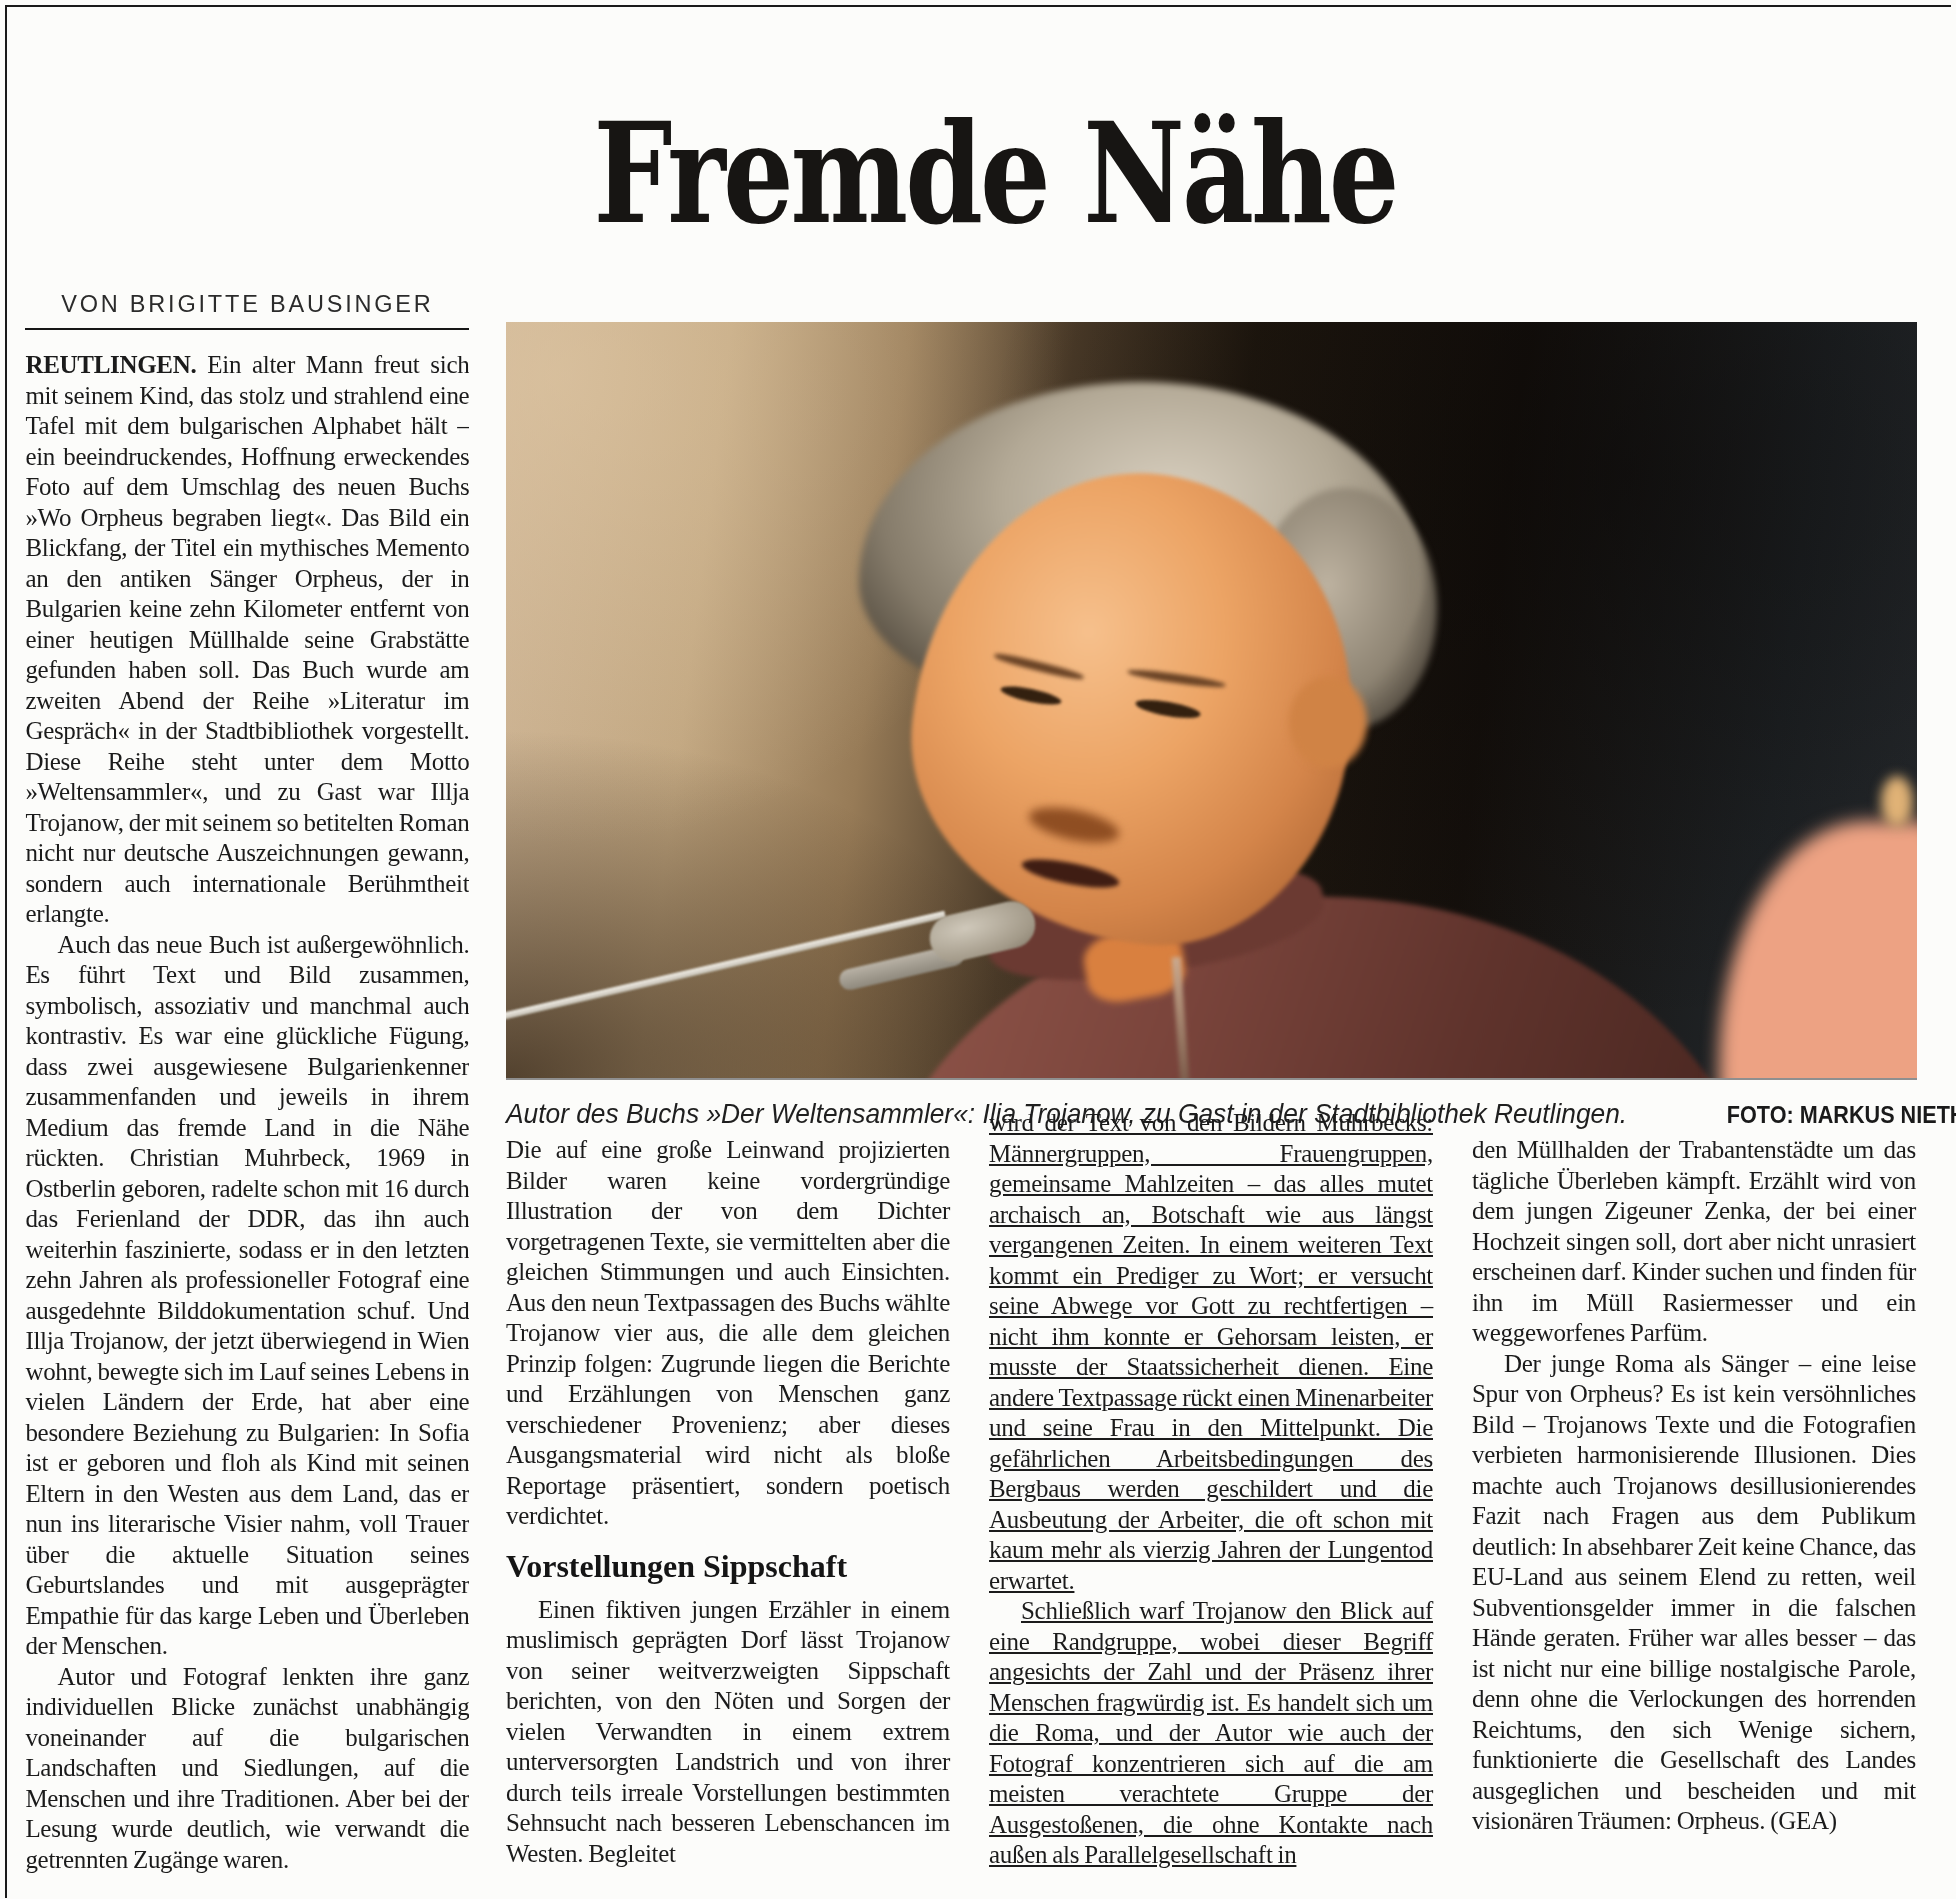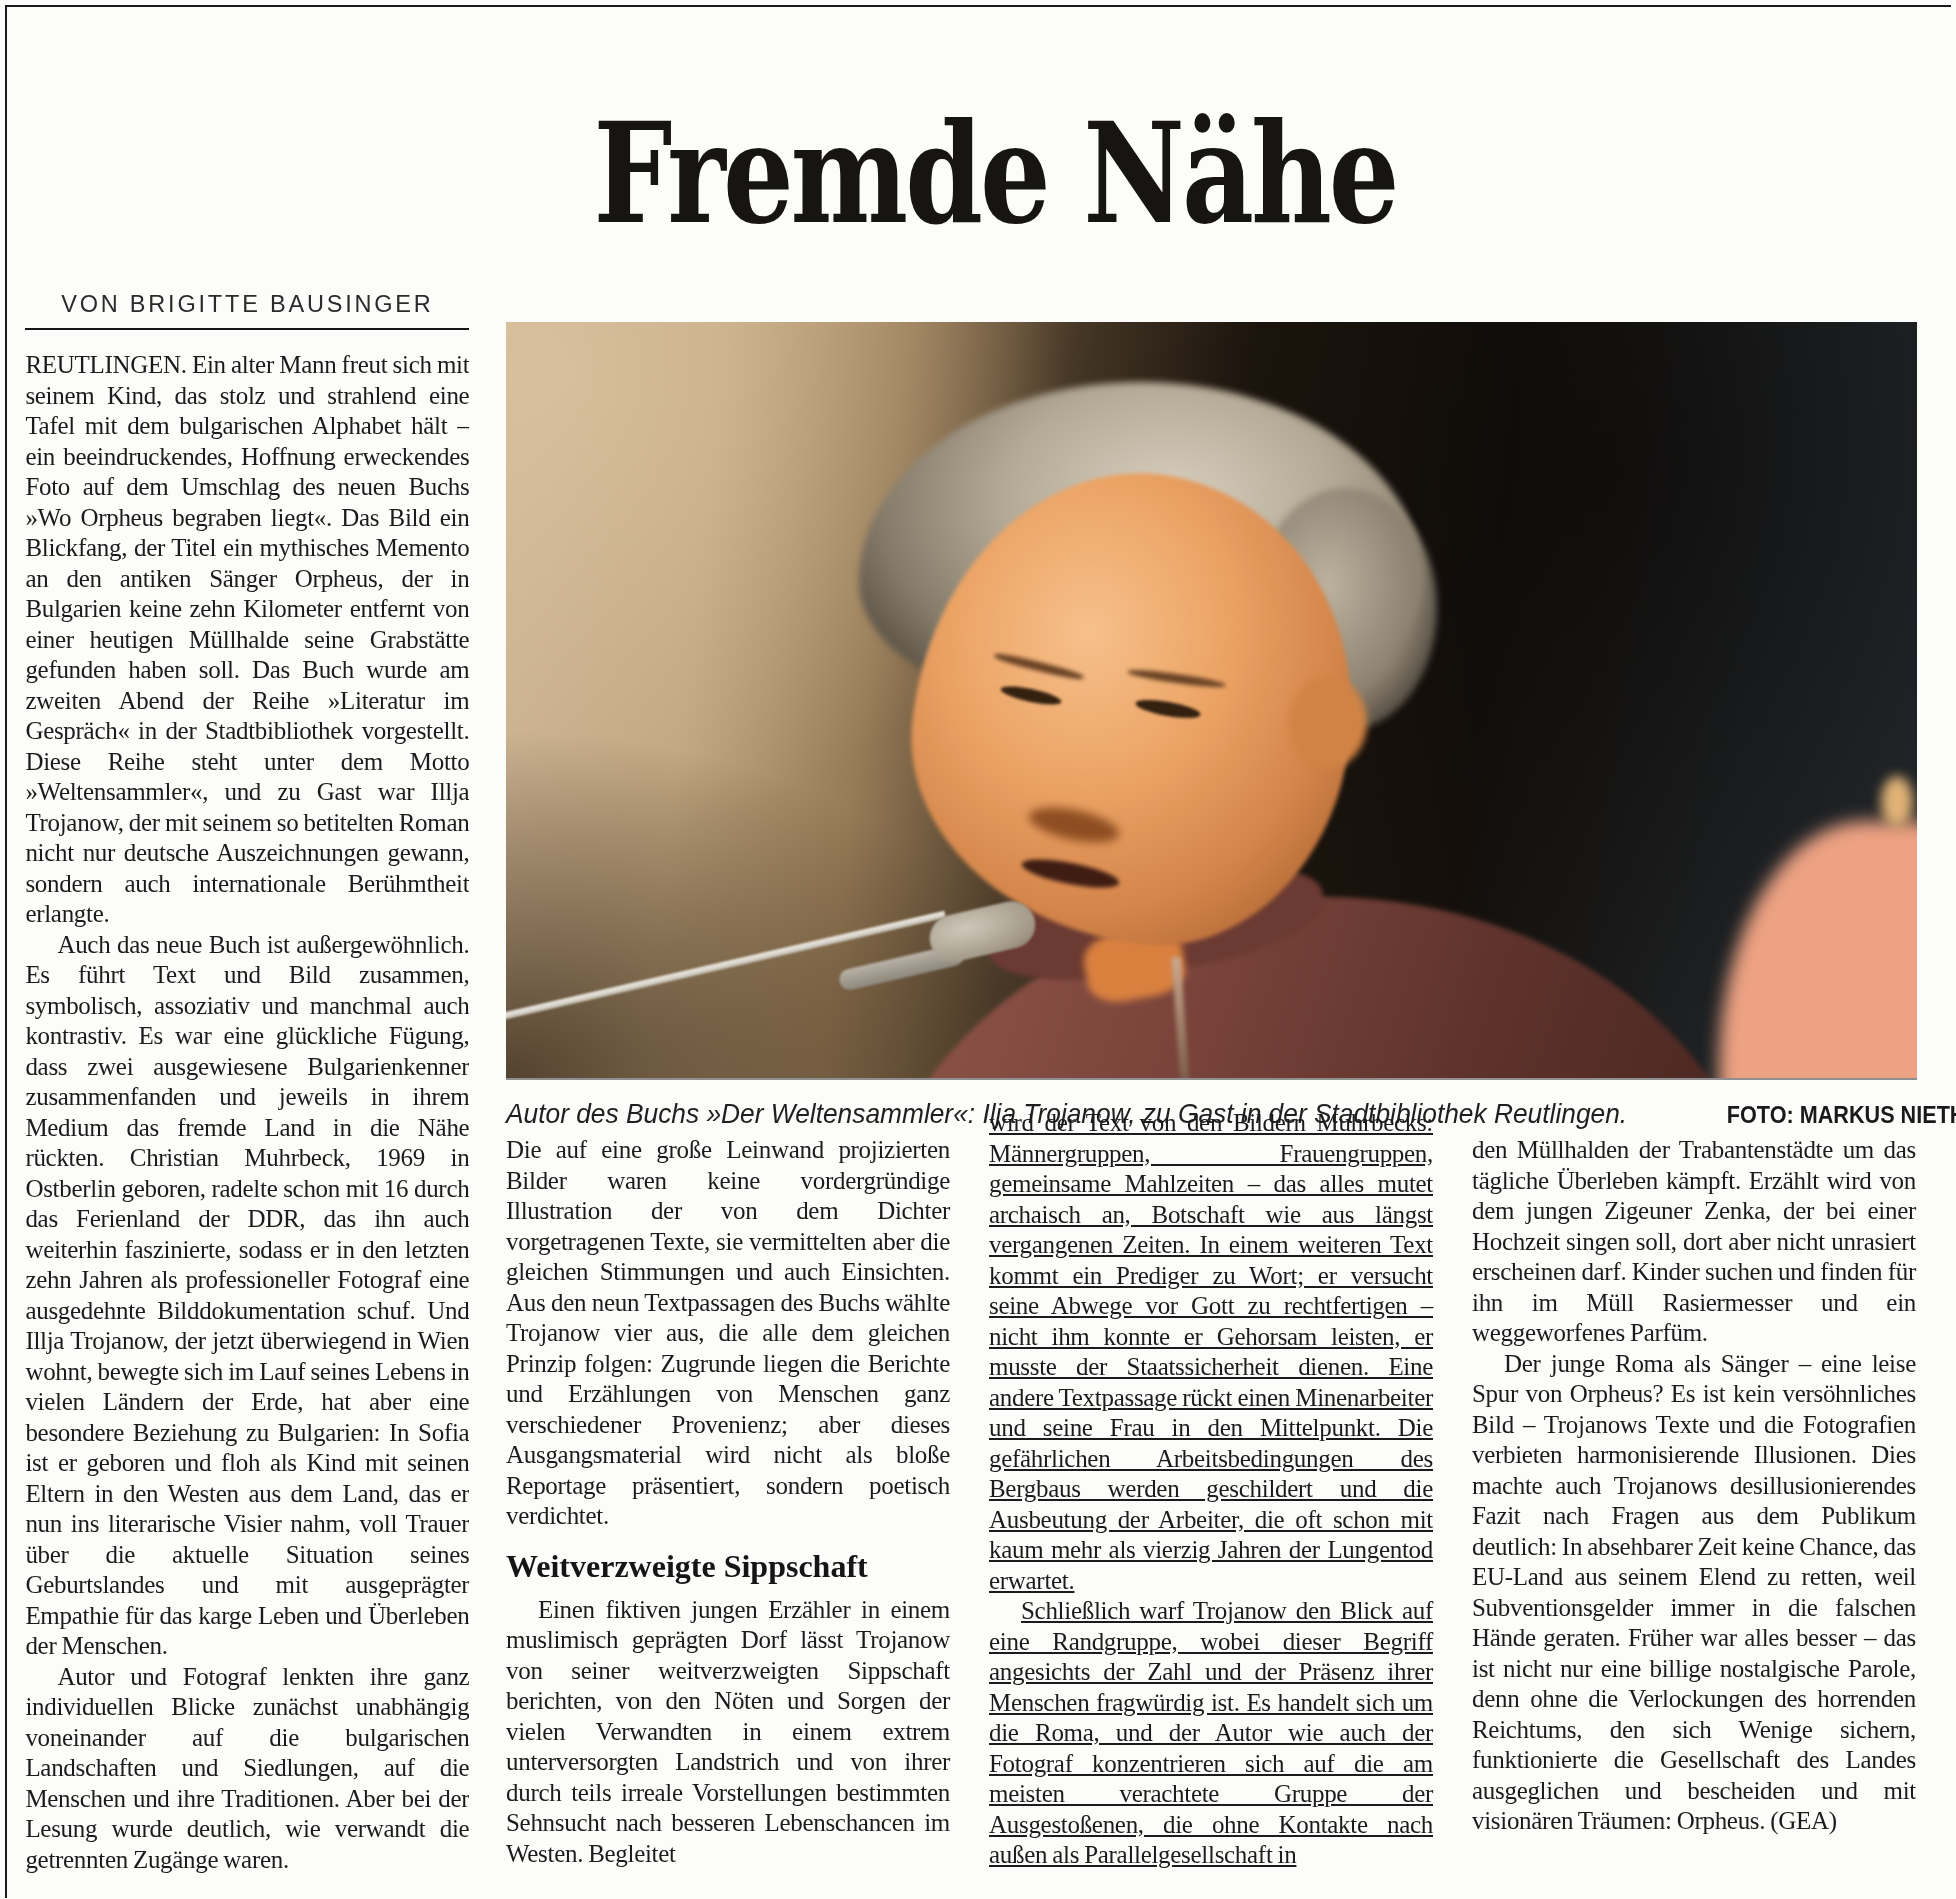--- a/index.html
+++ b/index.html
@@ -22,21 +22,21 @@
   .col3{left:989px;top:1108px;height:765px;text-decoration:underline;}
   .col4{left:1472px;top:1135px;height:765px;}
 
   .byline{text-align:center;font-family:"Liberation Sans", sans-serif;font-size:23.5px;
         letter-spacing:2.8px;color:#2b2b2b;margin:0 0 10.4px 0;}
   .byline-rule{border:0;border-top:2.8px solid #161616;margin:0 0 20px 0;}
 
   p.body{margin:0;font-size:25px;line-height:30.5px;text-align:justify;
         letter-spacing:-0.3px;word-spacing:-0.9px;color:#1b1b1b;}
   p.indent{text-indent:32px;}
-  .lead{font-weight:normal;}
+  .lead{font-weight:bold;}
 
   .subhead{margin:17px 0 11.3px 0;font-family:"Liberation Serif", serif;font-weight:bold;
         font-size:32px;line-height:1.1;color:#151515;}
 
   
   .photo{position:absolute;left:506px;top:322px;width:1411px;height:756px;overflow:hidden;
      border-bottom:2.8px solid #8f8f8f;
      background:linear-gradient(97deg,#cbb293 0%,#c0a57f 15%,#977b57 27%,#4a3a28 38%,
                 #20180f 50%,#15100c 68%,#1f2326 88%,#272b2f 100%);}
   .photo div{position:absolute;}
@@ -137,21 +137,21 @@
     <div class="blob-tan"></div>
   </div>
 
   <div class="caption-row">
     <span class="caption">Autor des Buchs »Der Weltensammler«: Ilja Trojanow, zu Gast in der Stadtbibliothek Reutlingen.</span>
     <span class="credit">FOTO: MARKUS NIETHAMMER</span>
   </div>
 
   <div class="col col2">
     <p class="body">Die auf eine große Leinwand projizierten Bilder waren keine vordergründige Illustration der von dem Dichter vorgetragenen Texte, sie vermittelten aber die gleichen Stimmungen und auch Einsichten. Aus den neun Textpassagen des Buchs wählte Trojanow vier aus, die alle dem gleichen Prinzip folgen: Zugrunde liegen die Berichte und Erzählungen von Menschen ganz verschiedener Provenienz; aber dieses Ausgangsmaterial wird nicht als bloße Reportage präsentiert, sondern poetisch verdichtet.</p>
-    <h2 class="subhead">Weitverzweigte Sippschaft</h2>
+    <h2 class="subhead">Vorstellungen Sippschaft</h2>
     <p class="body indent">Einen fiktiven jungen Erzähler in einem muslimisch geprägten Dorf lässt Trojanow von seiner weitverzweigten Sippschaft berichten, von den Nöten und Sorgen der vielen Verwandten in einem extrem unterversorgten Landstrich und von ihrer durch teils irreale Vorstellungen bestimmten Sehnsucht nach besseren Lebenschancen im Westen. Begleitet</p>
   </div>
 
   <div class="col col3">
     <p class="body">wird der Text von den Bildern Muhrbecks: Männergruppen, Frauengruppen, gemeinsame Mahlzeiten – das alles mutet archaisch an, Botschaft wie aus längst vergangenen Zeiten. In einem weiteren Text kommt ein Prediger zu Wort; er versucht seine Abwege vor Gott zu rechtfertigen – nicht ihm konnte er Gehorsam leisten, er musste der Staatssicherheit dienen. Eine andere Textpassage rückt einen Minenarbeiter und seine Frau in den Mittelpunkt. Die gefährlichen Arbeitsbedingungen des Bergbaus werden geschildert und die Ausbeutung der Arbeiter, die oft schon mit kaum mehr als vierzig Jahren der Lungentod erwartet.</p>
     <p class="body indent">Schließlich warf Trojanow den Blick auf eine Randgruppe, wobei dieser Begriff angesichts der Zahl und der Präsenz ihrer Menschen fragwürdig ist. Es handelt sich um die Roma, und der Autor wie auch der Fotograf konzentrieren sich auf die am meisten verachtete Gruppe der Ausgestoßenen, die ohne Kontakte nach außen als Parallelgesellschaft in</p>
   </div>
 
   <div class="col col4">
     <p class="body">den Müllhalden der Trabantenstädte um das tägliche Überleben kämpft. Erzählt wird von dem jungen Zigeuner Zenka, der bei einer Hochzeit singen soll, dort aber nicht unrasiert erscheinen darf. Kinder suchen und finden für ihn im Müll Rasiermesser und ein weggeworfenes Parfüm.</p>

